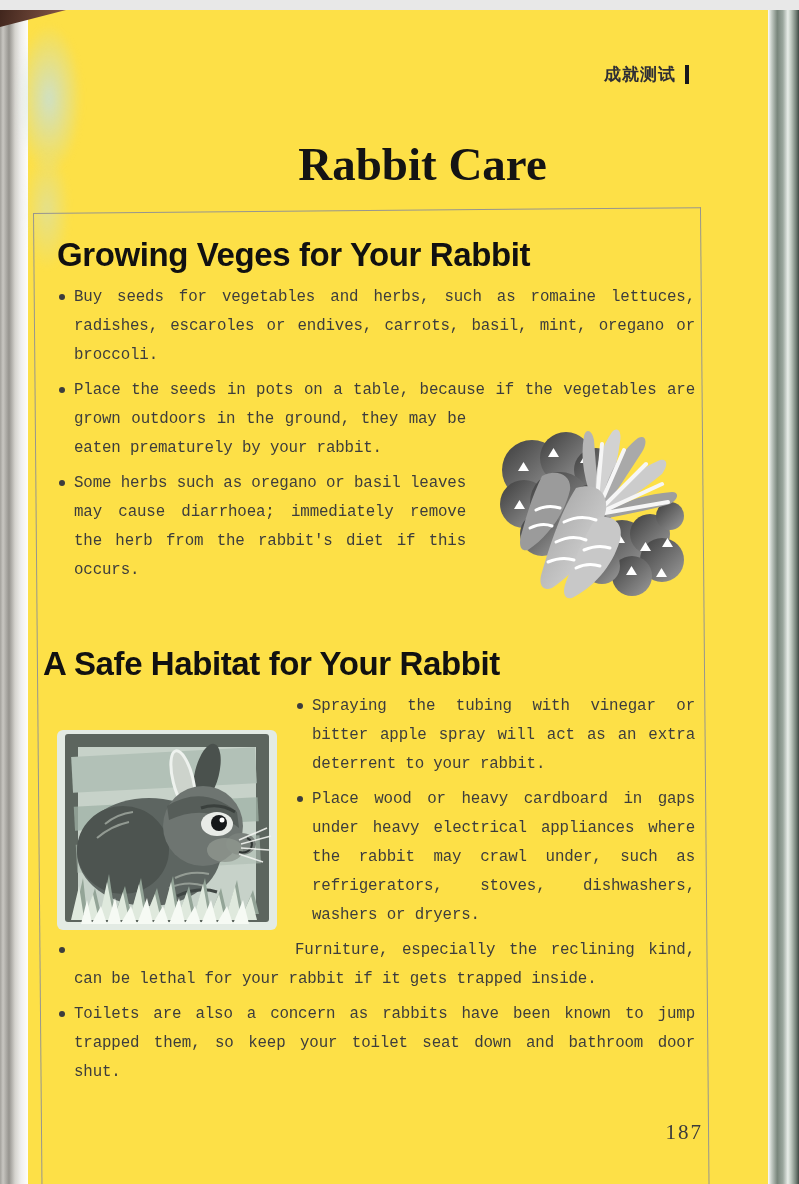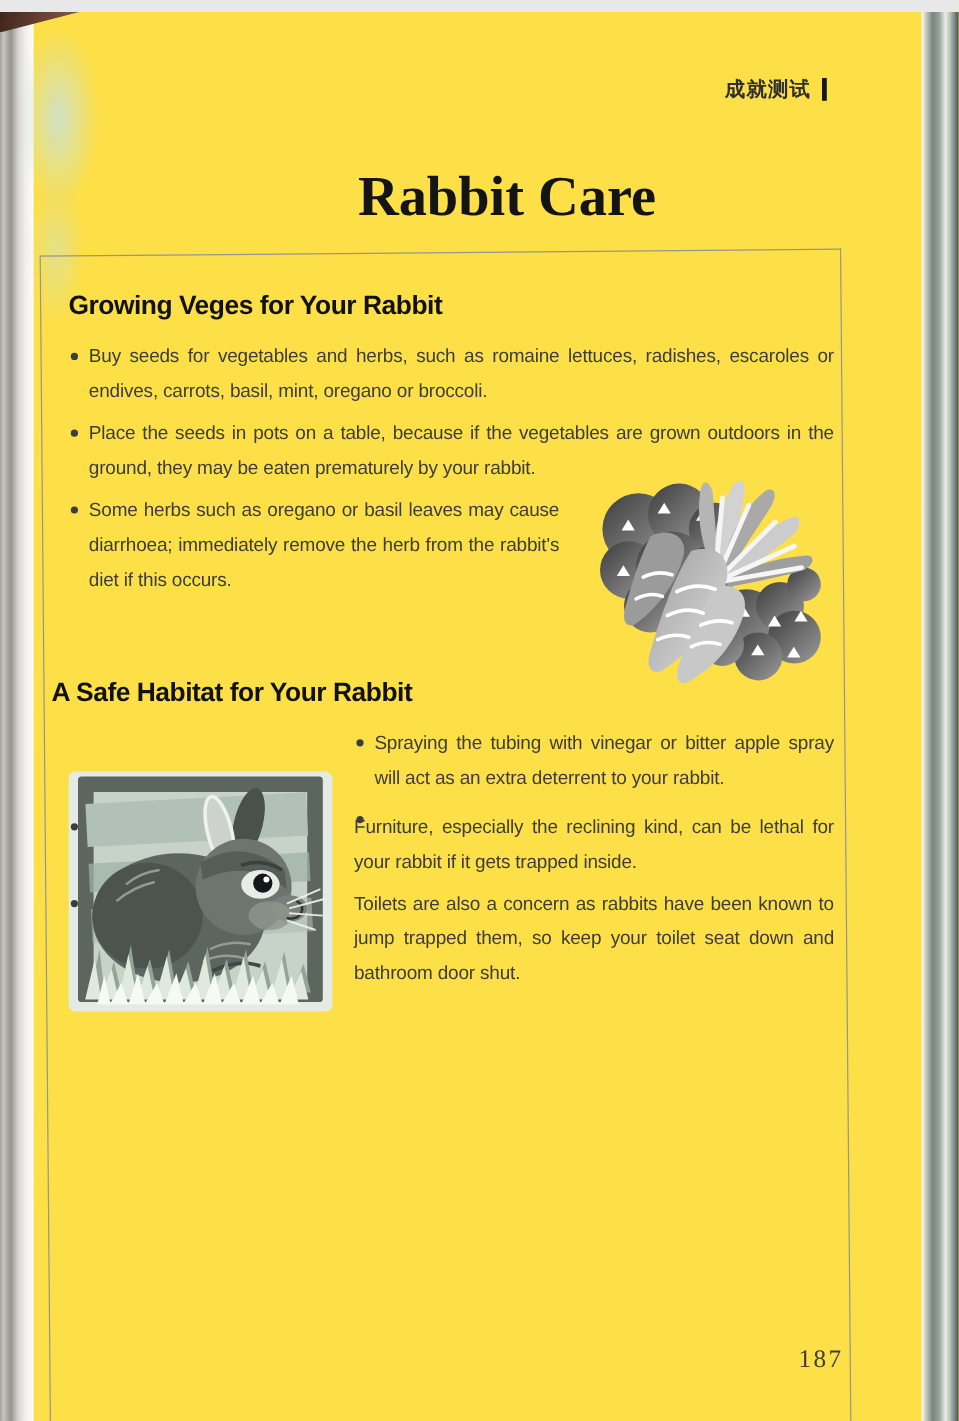--- a/index.html
+++ b/index.html
@@ -28,26 +28,26 @@
     text-align:center;font-family:"Liberation Serif",serif;font-size:47px;font-weight:bold;color:#141414;}
 
   
   .frame{position:absolute;left:33px;top:203px;width:666px;height:978px;
     border:1px solid #97958f;border-bottom:none;
     transform:rotate(-0.5deg);transform-origin:0 0;}
 
   
   .content{position:absolute;left:33px;top:203px;width:666px;box-sizing:border-box;
     padding:27px 4px 0 24px;color:#3d3d3d;}
-  .heading{font-size:22px;line-height:30px;font-weight:bold;color:#111;
+  .heading{font-size:33px;line-height:30px;font-weight:bold;color:#111;
     letter-spacing:-0.4px;margin:0 0 13px 0;}
   .heading.second{margin:64px 0 13px -14px;}
   .bullets{font-size:15.8px;line-height:29px;letter-spacing:-0.15px;
     text-align:justify;text-align-last:left;}
-  .bullet{position:relative;padding-left:17px;margin-bottom:6px;}
+  .bullet{position:relative;padding-left:17px;margin-bottom:6px;font-family:Liberation Mono, monospace;}
   .bullet .dot{position:absolute;left:2px;top:11px;width:6px;height:6px;border-radius:50%;background:#3d3d3d;}
   .bullet.beside{display:flow-root;}
 
   .carrot-float{float:right;width:215px;height:182px;margin:42px 0 6px 14px;
     shape-outside:inset(42px 0 0 0);}
   .rabbit-float{float:left;width:224px;height:205px;margin:36px 14px 10px 0;}
 
   .page-number{position:absolute;top:1110px;right:96px;font-family:"Liberation Serif",serif;
     font-size:21px;color:#3c3c3c;letter-spacing:2px;}
   svg{display:block;}
@@ -207,20 +207,21 @@
           <path d="M24,196 L30,172 35,195 44,178 50,196 58,170 64,195 74,178 80,196 90,170 96,195 106,178 112,196 122,170 128,195 138,178 144,196 154,172 160,195 170,178 176,196 186,172 192,196 Z" fill="#f6faf4"></path>
         </svg>
       </div>
 
       <div class="bullet beside">
         <span class="dot"></span>
         <span>Spraying the tubing with vinegar or bitter apple spray will act as an extra deterrent to your rabbit.</span>
       </div>
       <div class="bullet beside">
         <span class="dot"></span>
+        <span>Place wood or heavy cardboard in gaps under heavy electrical appliances where the rabbit may crawl under, such as refrigerators, stoves, dishwashers, washers or dryers.</span>
       </div>
       <div class="bullet">
         <span class="dot"></span>
         <span>Furniture, especially the reclining kind, can be lethal for your rabbit if it gets trapped inside.</span>
       </div>
       <div class="bullet">
         <span class="dot"></span>
         <span>Toilets are also a concern as rabbits have been known to jump trapped them, so keep your toilet seat down and bathroom door shut.</span>
       </div>
     </div>

